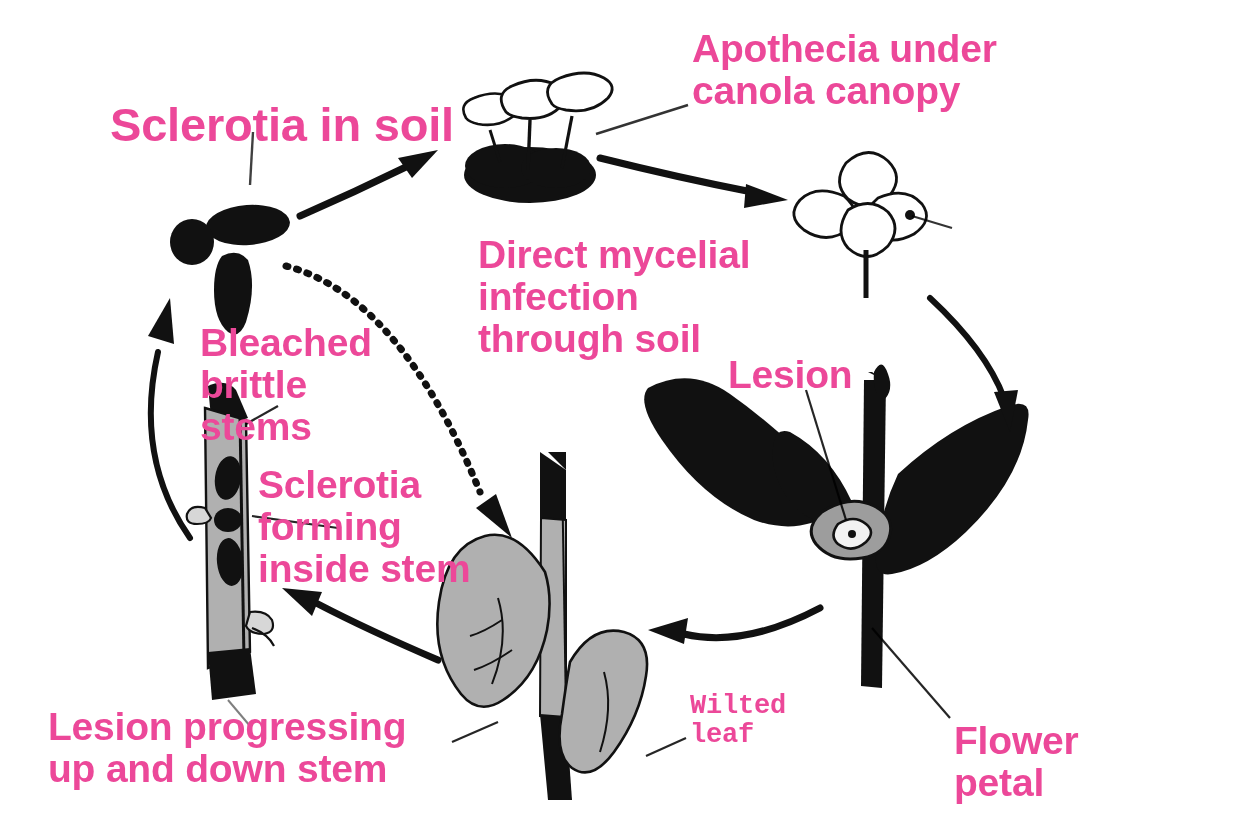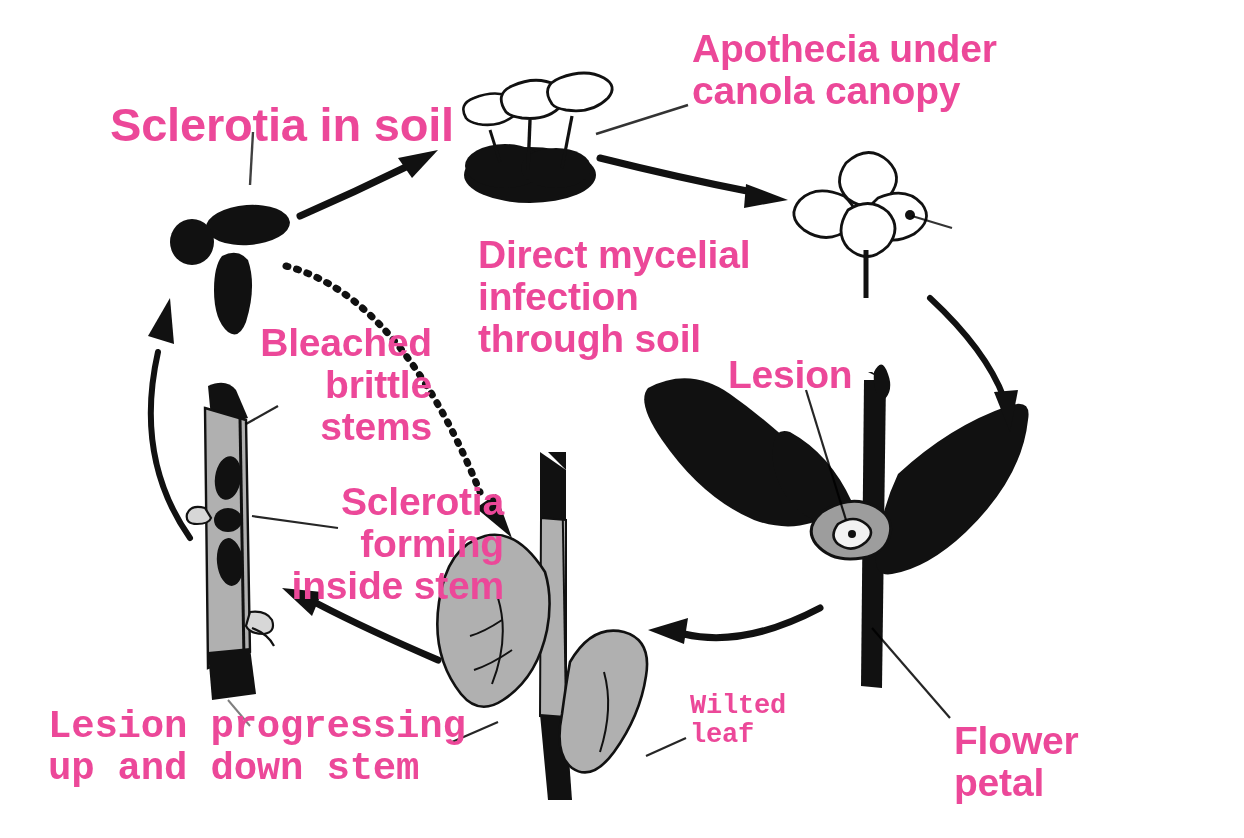--- a/index.html
+++ b/index.html
@@ -18,42 +18,42 @@
   }
   .lbl {
     position: absolute;
     font-family: "Liberation Sans", sans-serif;
     font-weight: bold;
     color: #ec4899;
     line-height: 1.08;
     white-space: pre-line;
     letter-spacing: -0.2px;
   }
-  .lbl.ctr { text-align: right; }
+  .lbl.ctr { text-align: left; }
   .lbl.lft { text-align: left; }
 
   #art {
     position: absolute;
     left: 0; top: 0;
     width: 1244px;
     height: 838px;
     pointer-events: none;
   }
 
   
   #label-sclerotia-soil   { left: 110px; top: 76px;  font-size: 47px; margin-top: 24px; }
   #label-apothecia        { left: 692px; top: 28px;  font-size: 39px; }
   #label-spores           { left: 972px; top: 142px; font-size: 39px; }
   #label-direct-mycelial  { left: 446px; top: 234px; font-size: 39px; margin-left: 32px; }
   #label-bleached         { left: 200px; top: 322px; font-size: 39px; width: 232px; }
-  #label-sclerotia-form   { left: 258px; top: 464px; font-size: 39px; width: 246px; margin-top: 17px; }
+  #label-sclerotia-form   { left: 258px; top: 464px; font-size: 39px; width: 246px; }
   #label-lesion           { left: 728px; top: 354px; font-size: 39px; }
   #label-wilted           { left: 690px; top: 692px; font-size: 27px; font-family: Liberation Mono, monospace; }
   #label-flower-petal     { left: 954px; top: 720px; font-size: 39px; }
-  #label-lesion-progress  { left: 48px;  top: 706px; font-size: 39px; font-family: Liberation Mono, monospace; }
+  #label-lesion-progress  { left: 48px;  top: 706px; font-size: 39px; }
 </style>
 </head>
 <body>
 
 <div id="stage">
 
   <svg id="art" viewBox="0 0 1244 838" xmlns="http://www.w3.org/2000/svg">
 
     <g>
 

